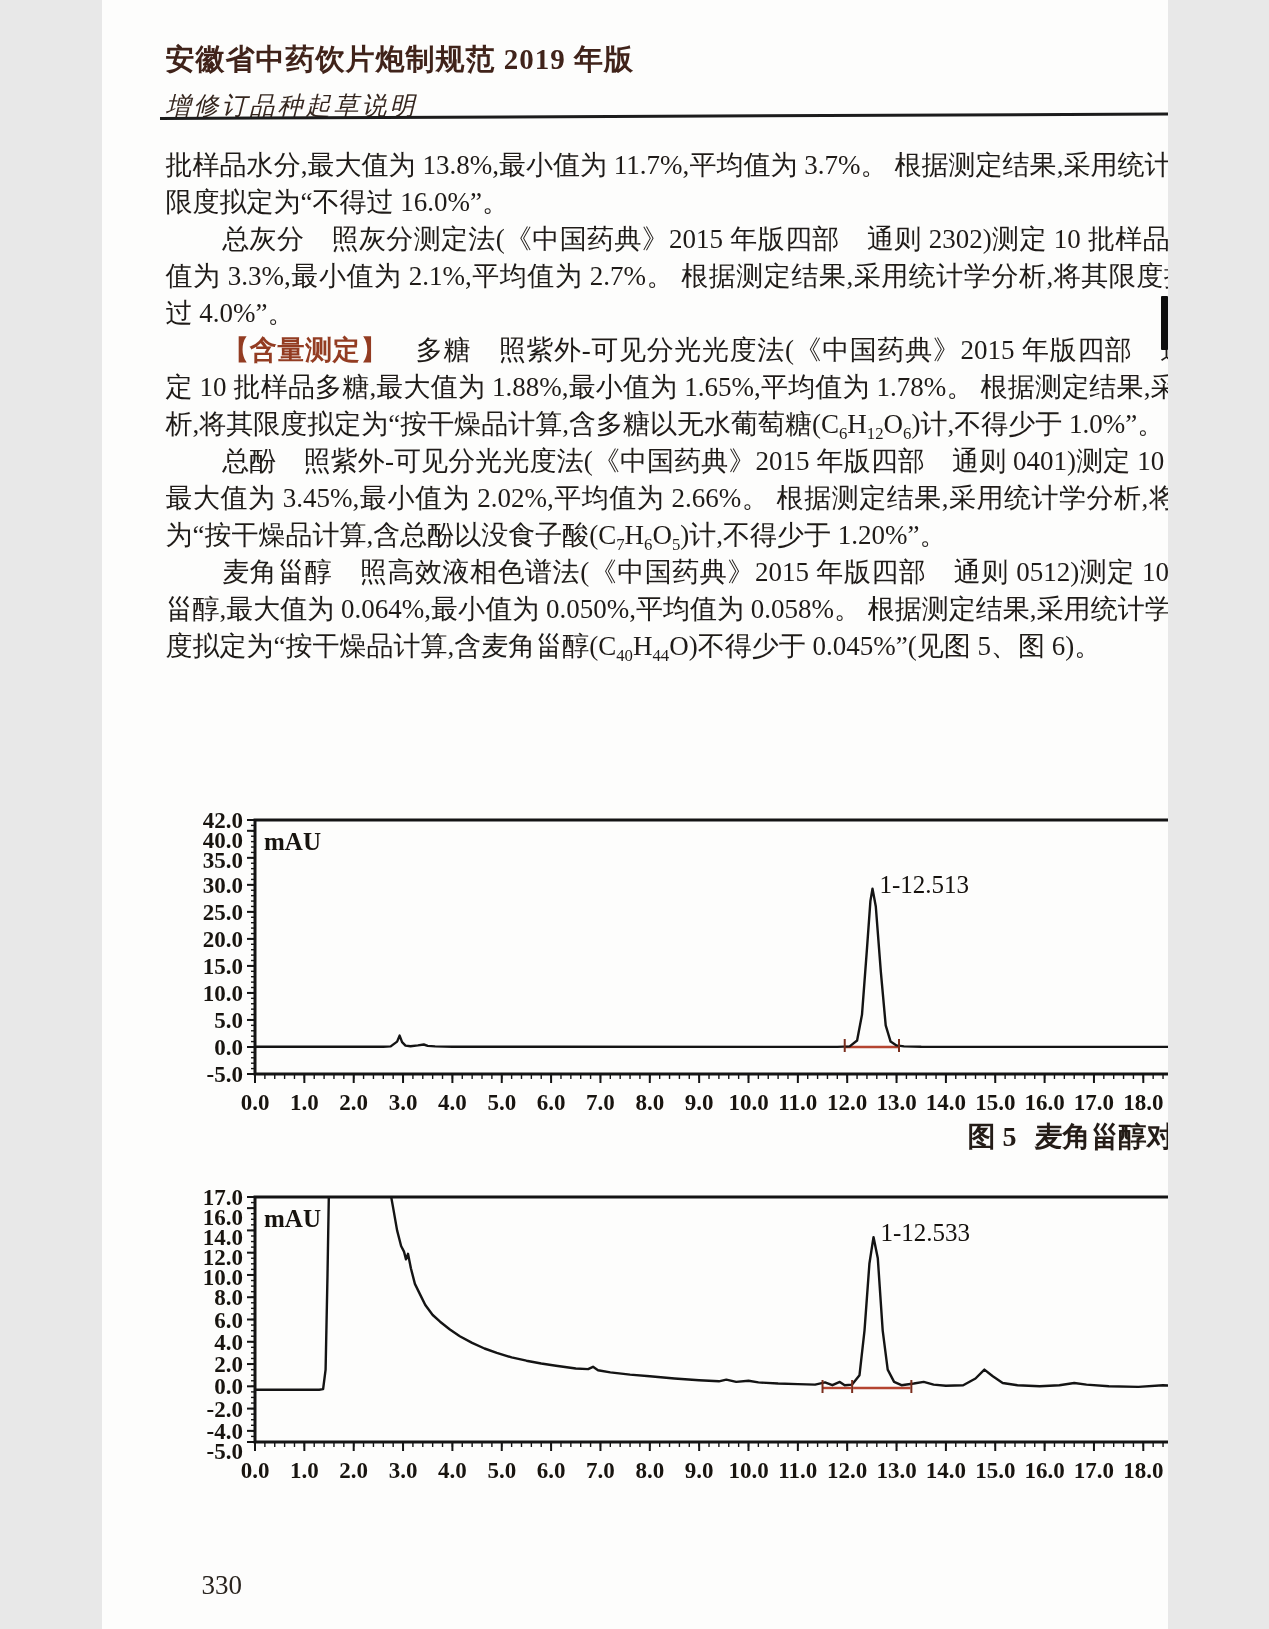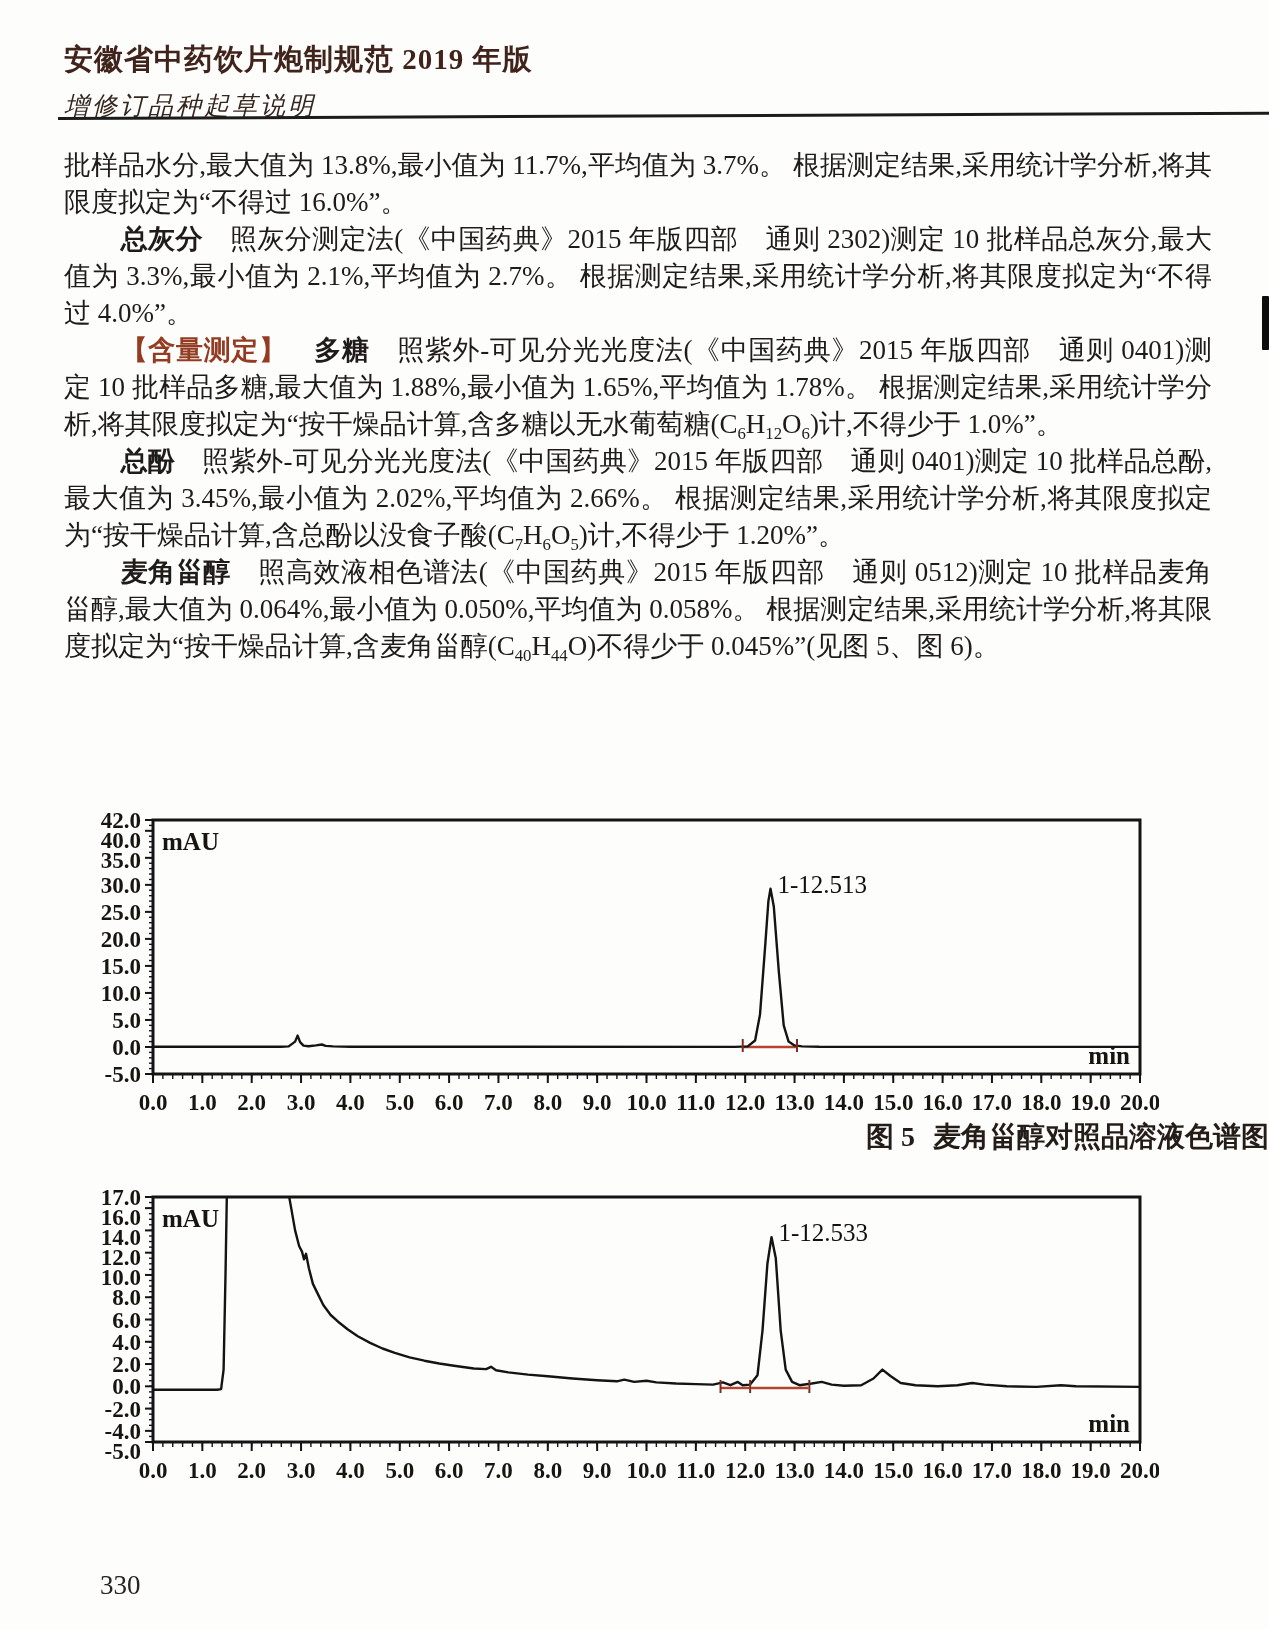--- a/index.html
+++ b/index.html
@@ -1,27 +1,27 @@
 <!DOCTYPE html>
 <html><head>
 <meta charset="utf-8">
 <style>
   html,body{margin:0;padding:0;background:#e8e8e8;}
-  .page{position:relative;width:1269px;height:1629px;background:#fdfdfc;margin:0 auto;overflow:hidden;
+  .page{position:relative;width:1066px;height:1629px;background:#fdfdfc;margin:0 auto;overflow:hidden;
         font-family:"Liberation Serif","DejaVu Serif",serif;color:#1f1b18;}
   
   .hdr{position:absolute;left:64px;top:40px;width:1150px;}
   .hdr-title{font-size:29px;font-weight:700;color:#40231a;letter-spacing:1px;}
   .hdr-sub{font-size:25px;font-style:italic;color:#35261e;margin-top:9px;letter-spacing:3px;}
   .hdr-rule{position:absolute;left:58px;top:117px;width:1211px;height:3px;background:#1c1c1c;transform:rotate(-0.25deg);transform-origin:left center;}
   
   .content{position:absolute;left:64px;top:147px;width:1148px;font-size:27px;line-height:37px;text-align:justify;}
   .para{margin:0;}
   .para.indent{text-indent:2.1em;}
-  .seg-b{font-weight:700;}
+  .seg-b{font-weight:400;}
   .seg-red{font-weight:700;color:#933c22;}
   .seg-sub{vertical-align:sub;font-size:0.62em;line-height:0;}
   
   .figure{position:absolute;left:84px;width:1075px;}
   #fig5{top:783px;height:332px;}
   #fig6{top:1185px;height:302px;}
   .caption{position:absolute;left:0;width:1269px;text-align:right;font-size:28px;font-weight:700;color:#241c17;}
   #cap5{top:1118px;}
   #cap6{top:1490px;}
   .caption .cap-prefix{margin-right:18px;}

